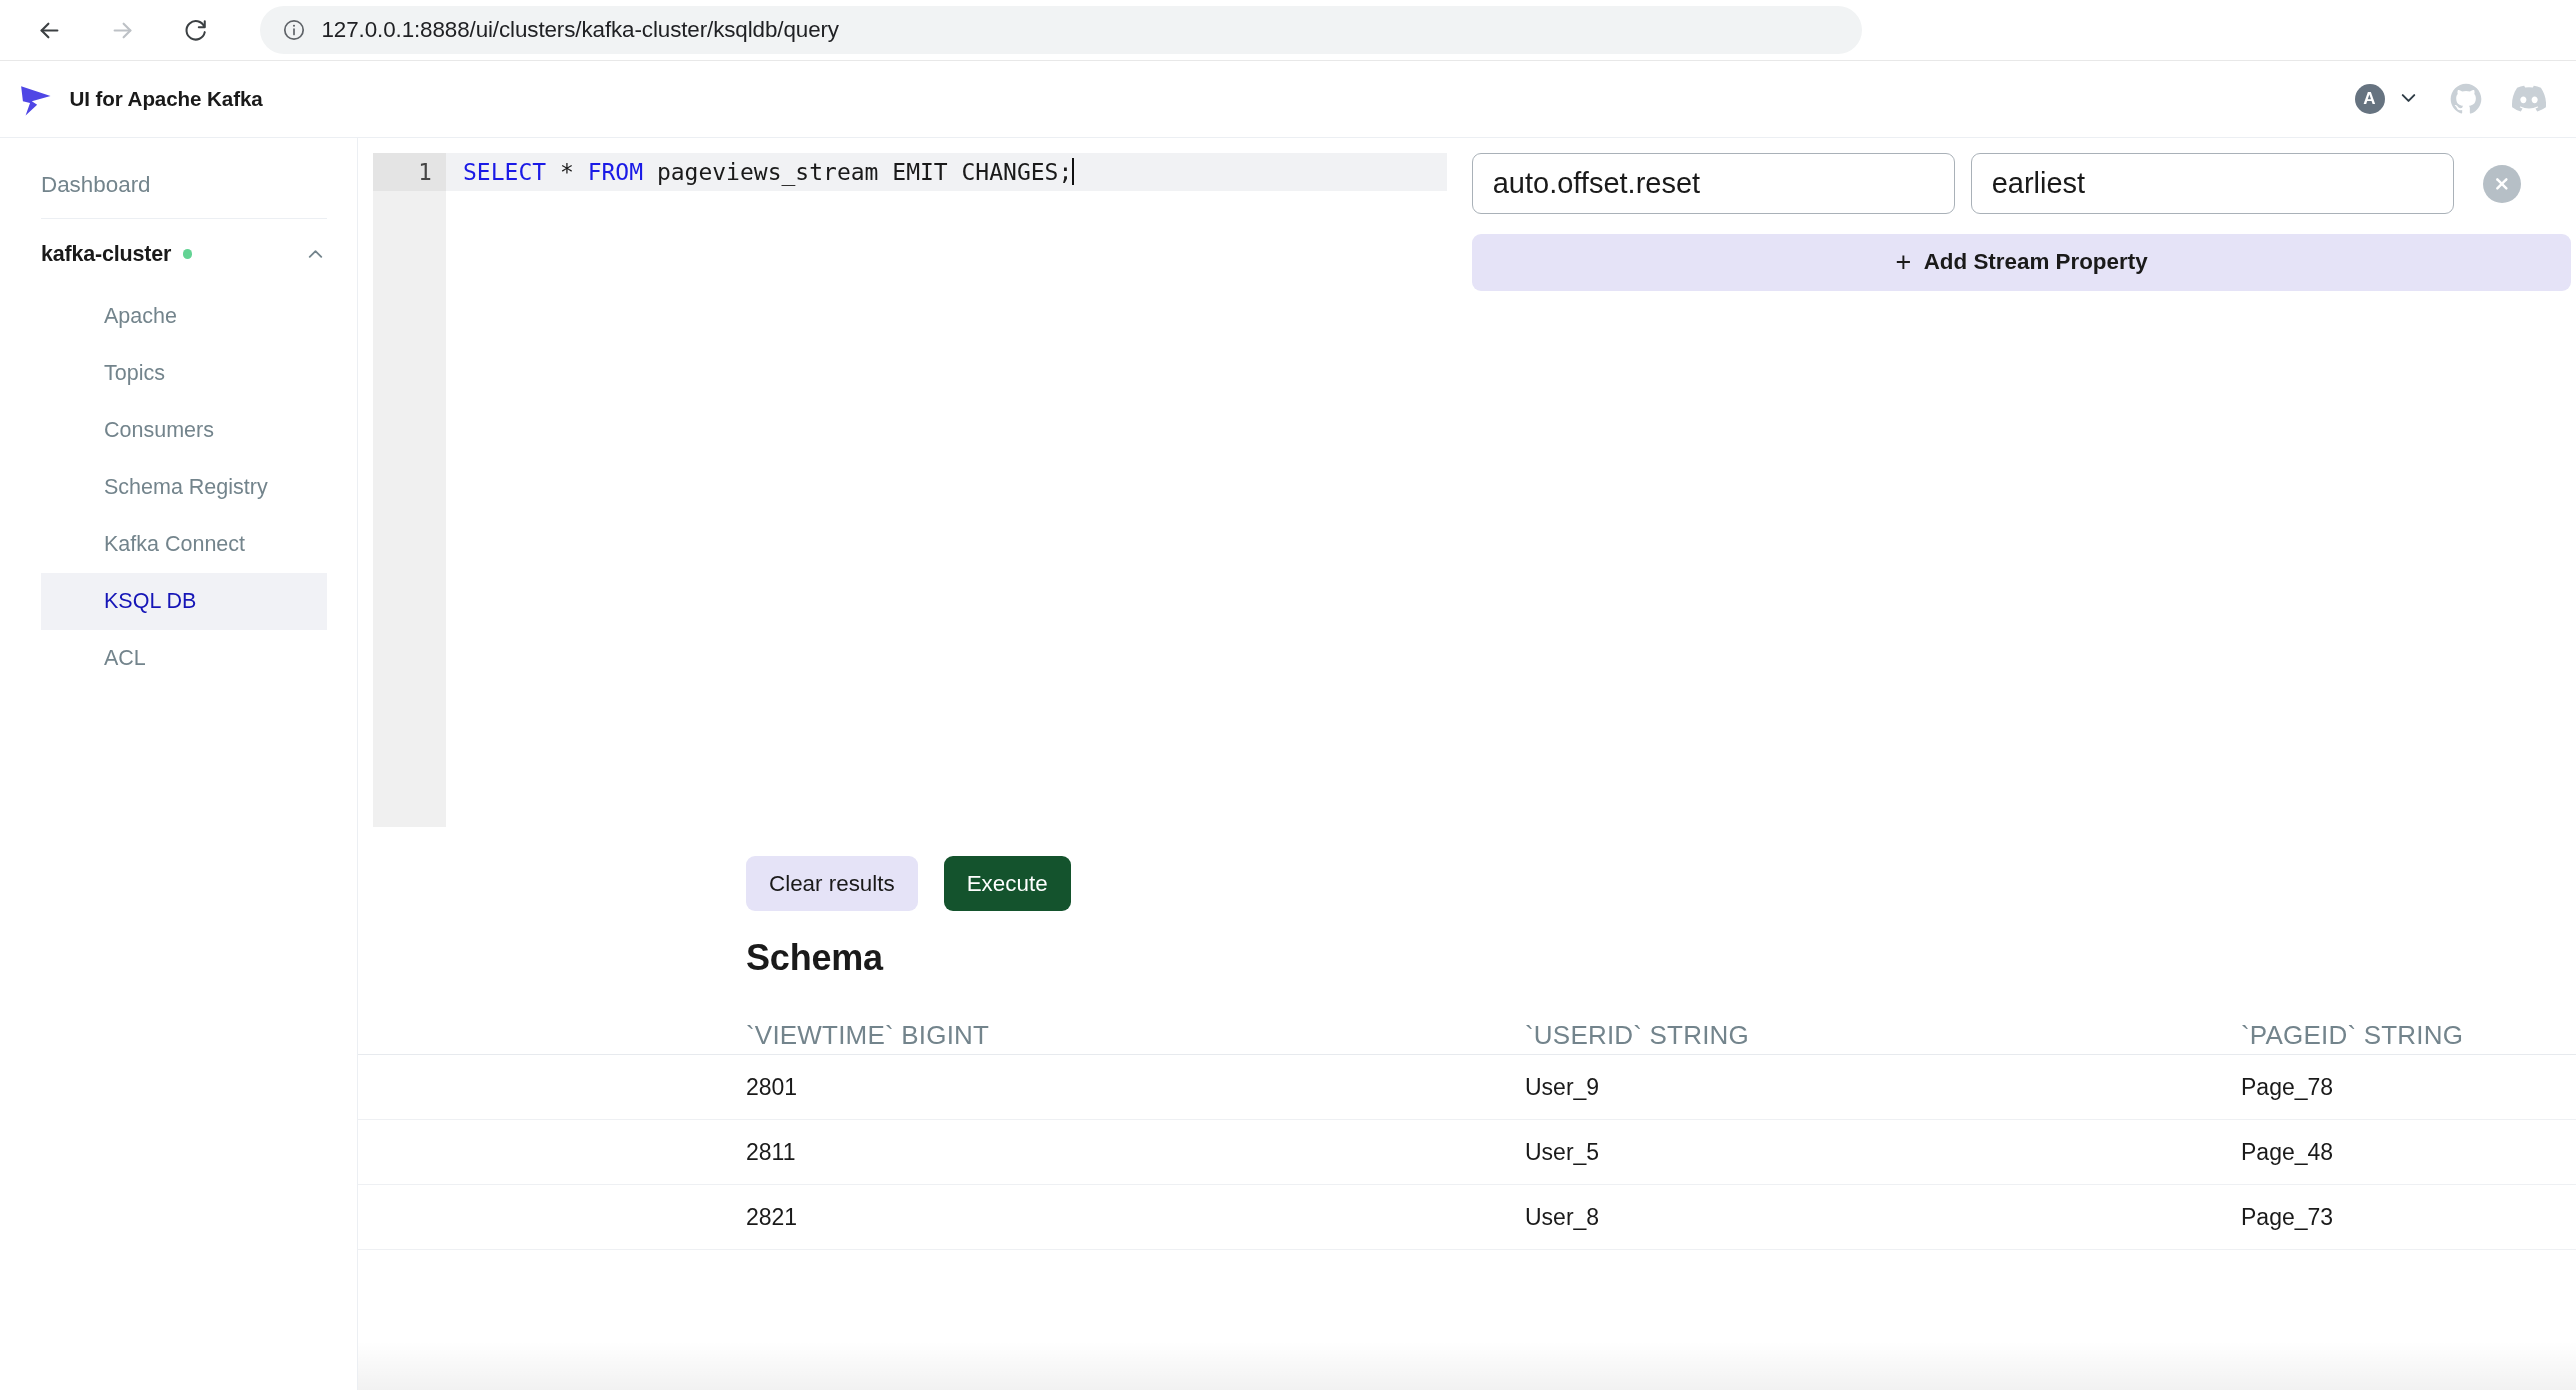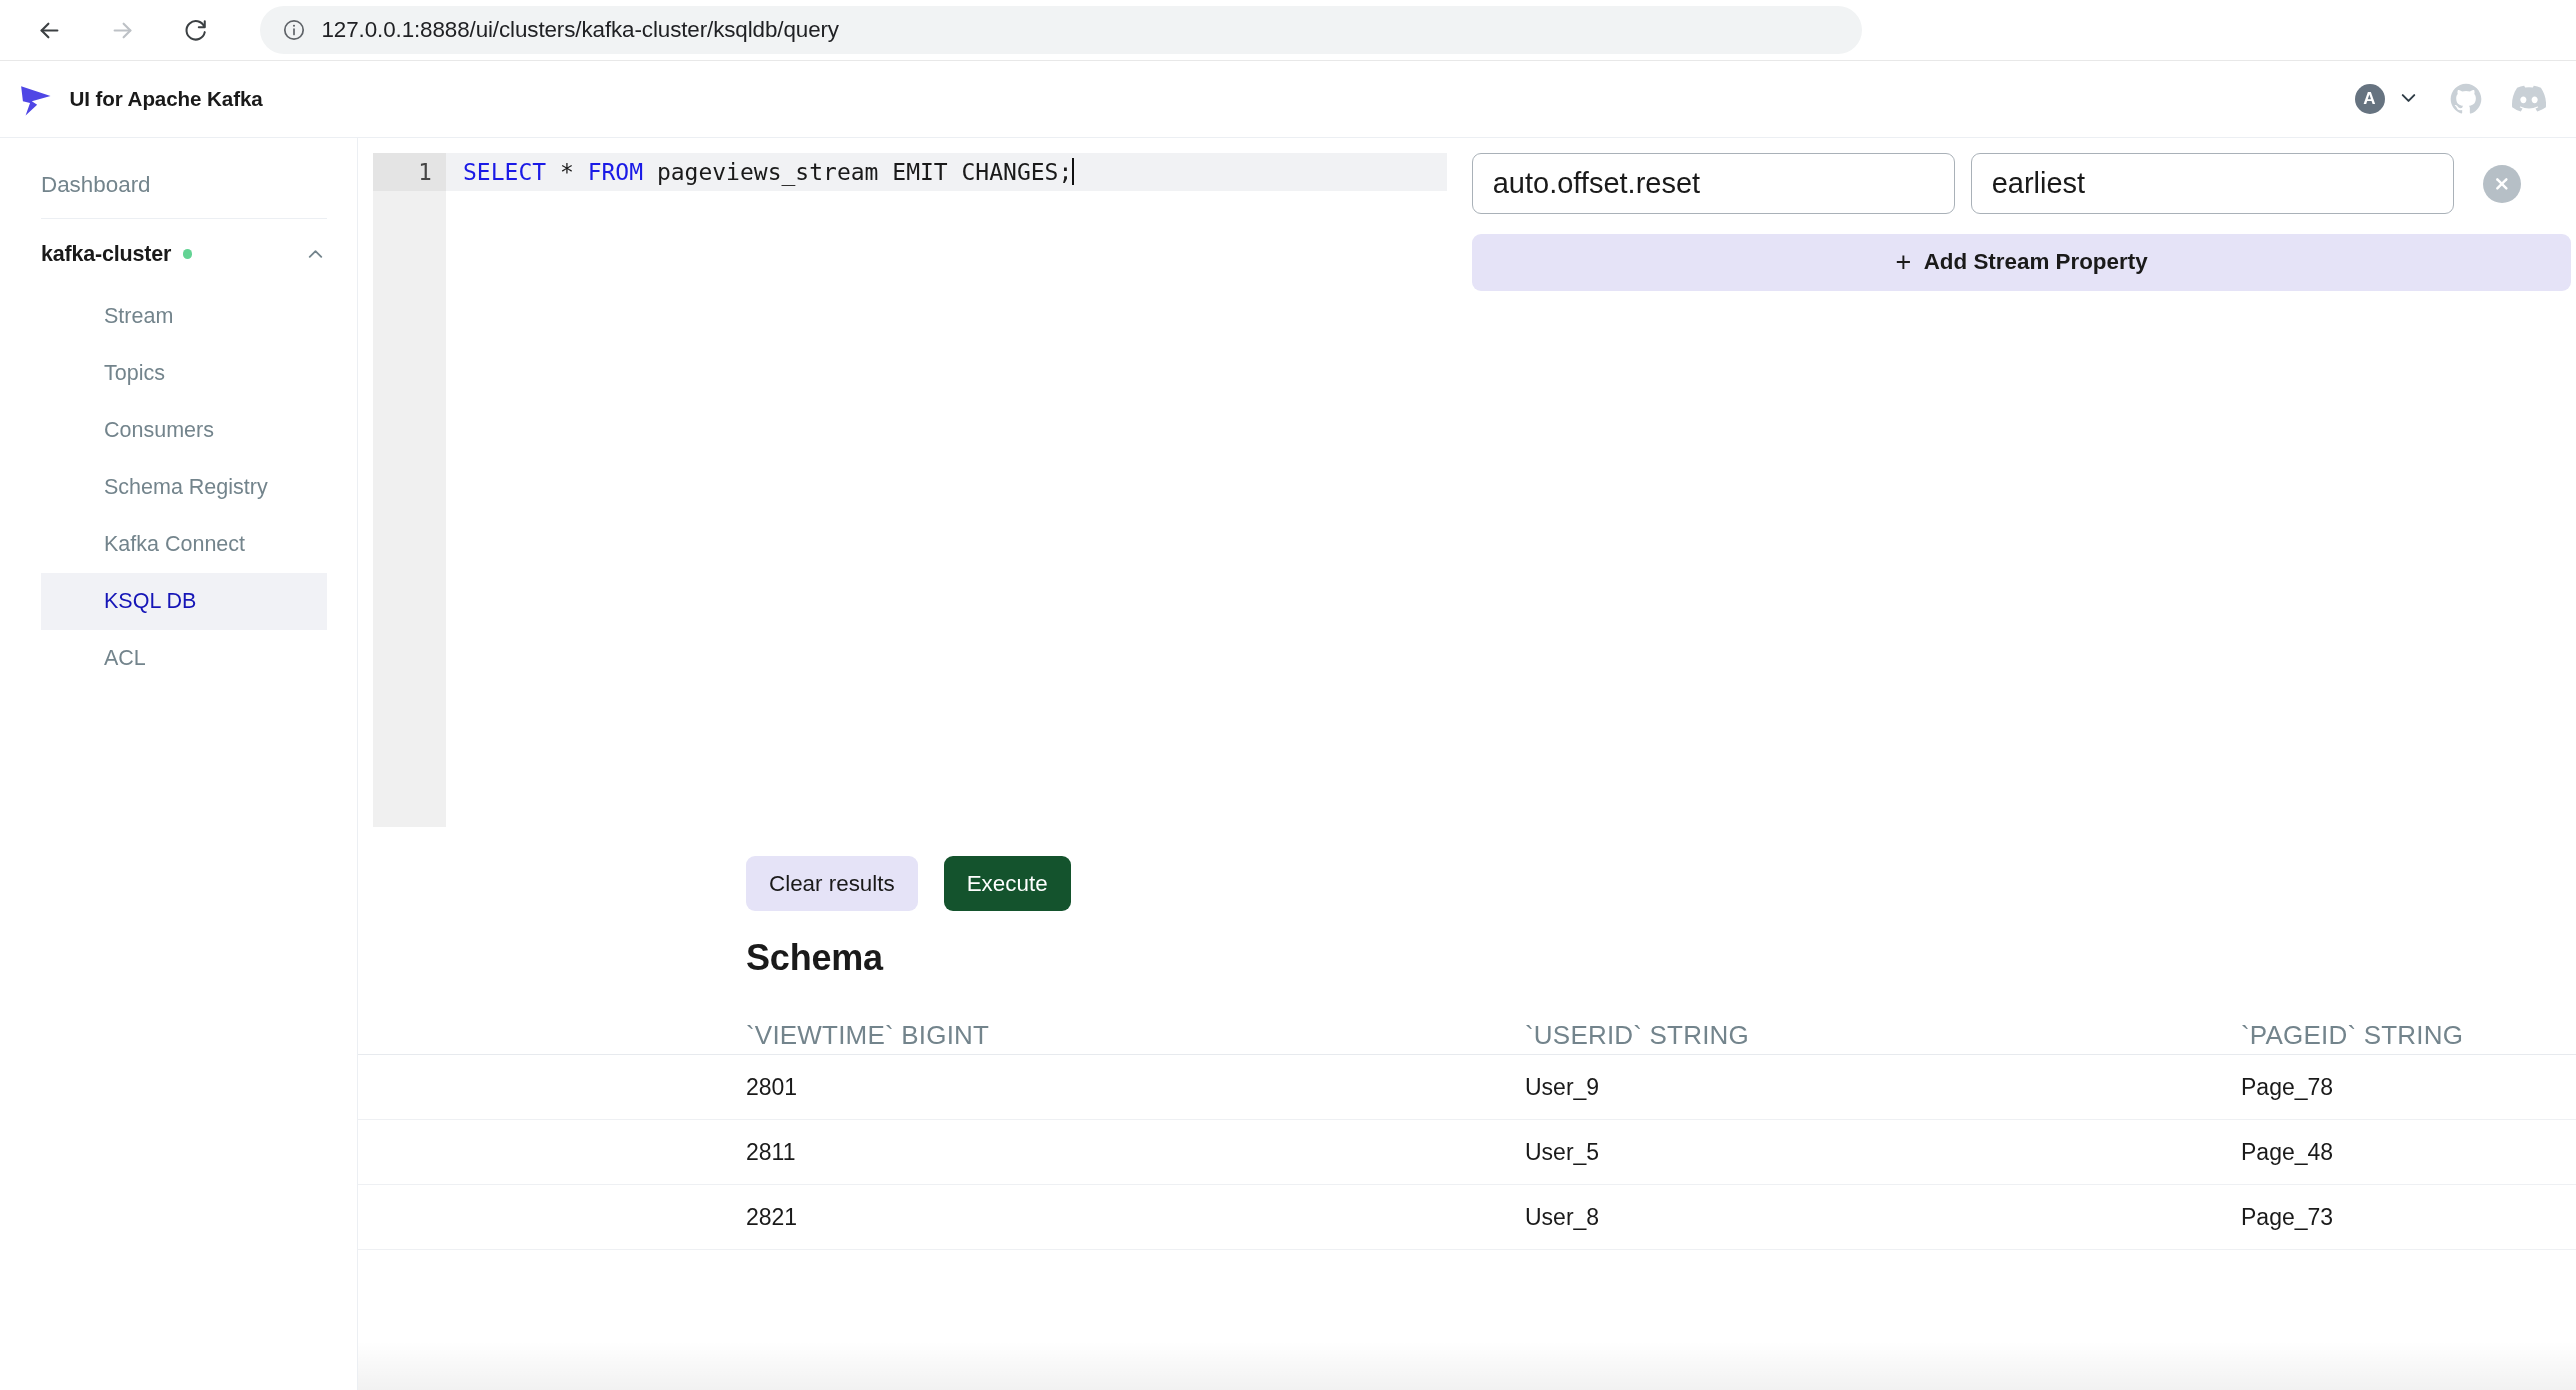--- a/index.html
+++ b/index.html
@@ -394,21 +394,21 @@
       <span class="cluster-name">kafka-cluster</span>
       <span class="cluster-dot"></span>
       <span class="cluster-caret">
         <svg width="23" height="23" viewBox="0 0 24 24" fill="none" stroke="#73848c" stroke-width="1.9" stroke-linecap="round" stroke-linejoin="round">
           <polyline points="6 14.5 12 8.5 18 14.5"></polyline>
         </svg>
       </span>
     </div>
 
     <div class="nav-list">
-      <div class="nav-item">Stream</div>
+      <div class="nav-item">Apache</div>
       <div class="nav-item">Topics</div>
       <div class="nav-item">Consumers</div>
       <div class="nav-item">Schema Registry</div>
       <div class="nav-item">Kafka Connect</div>
       <div class="nav-item active">KSQL DB</div>
       <div class="nav-item">ACL</div>
     </div>
   </nav>
 
   <main class="main">

